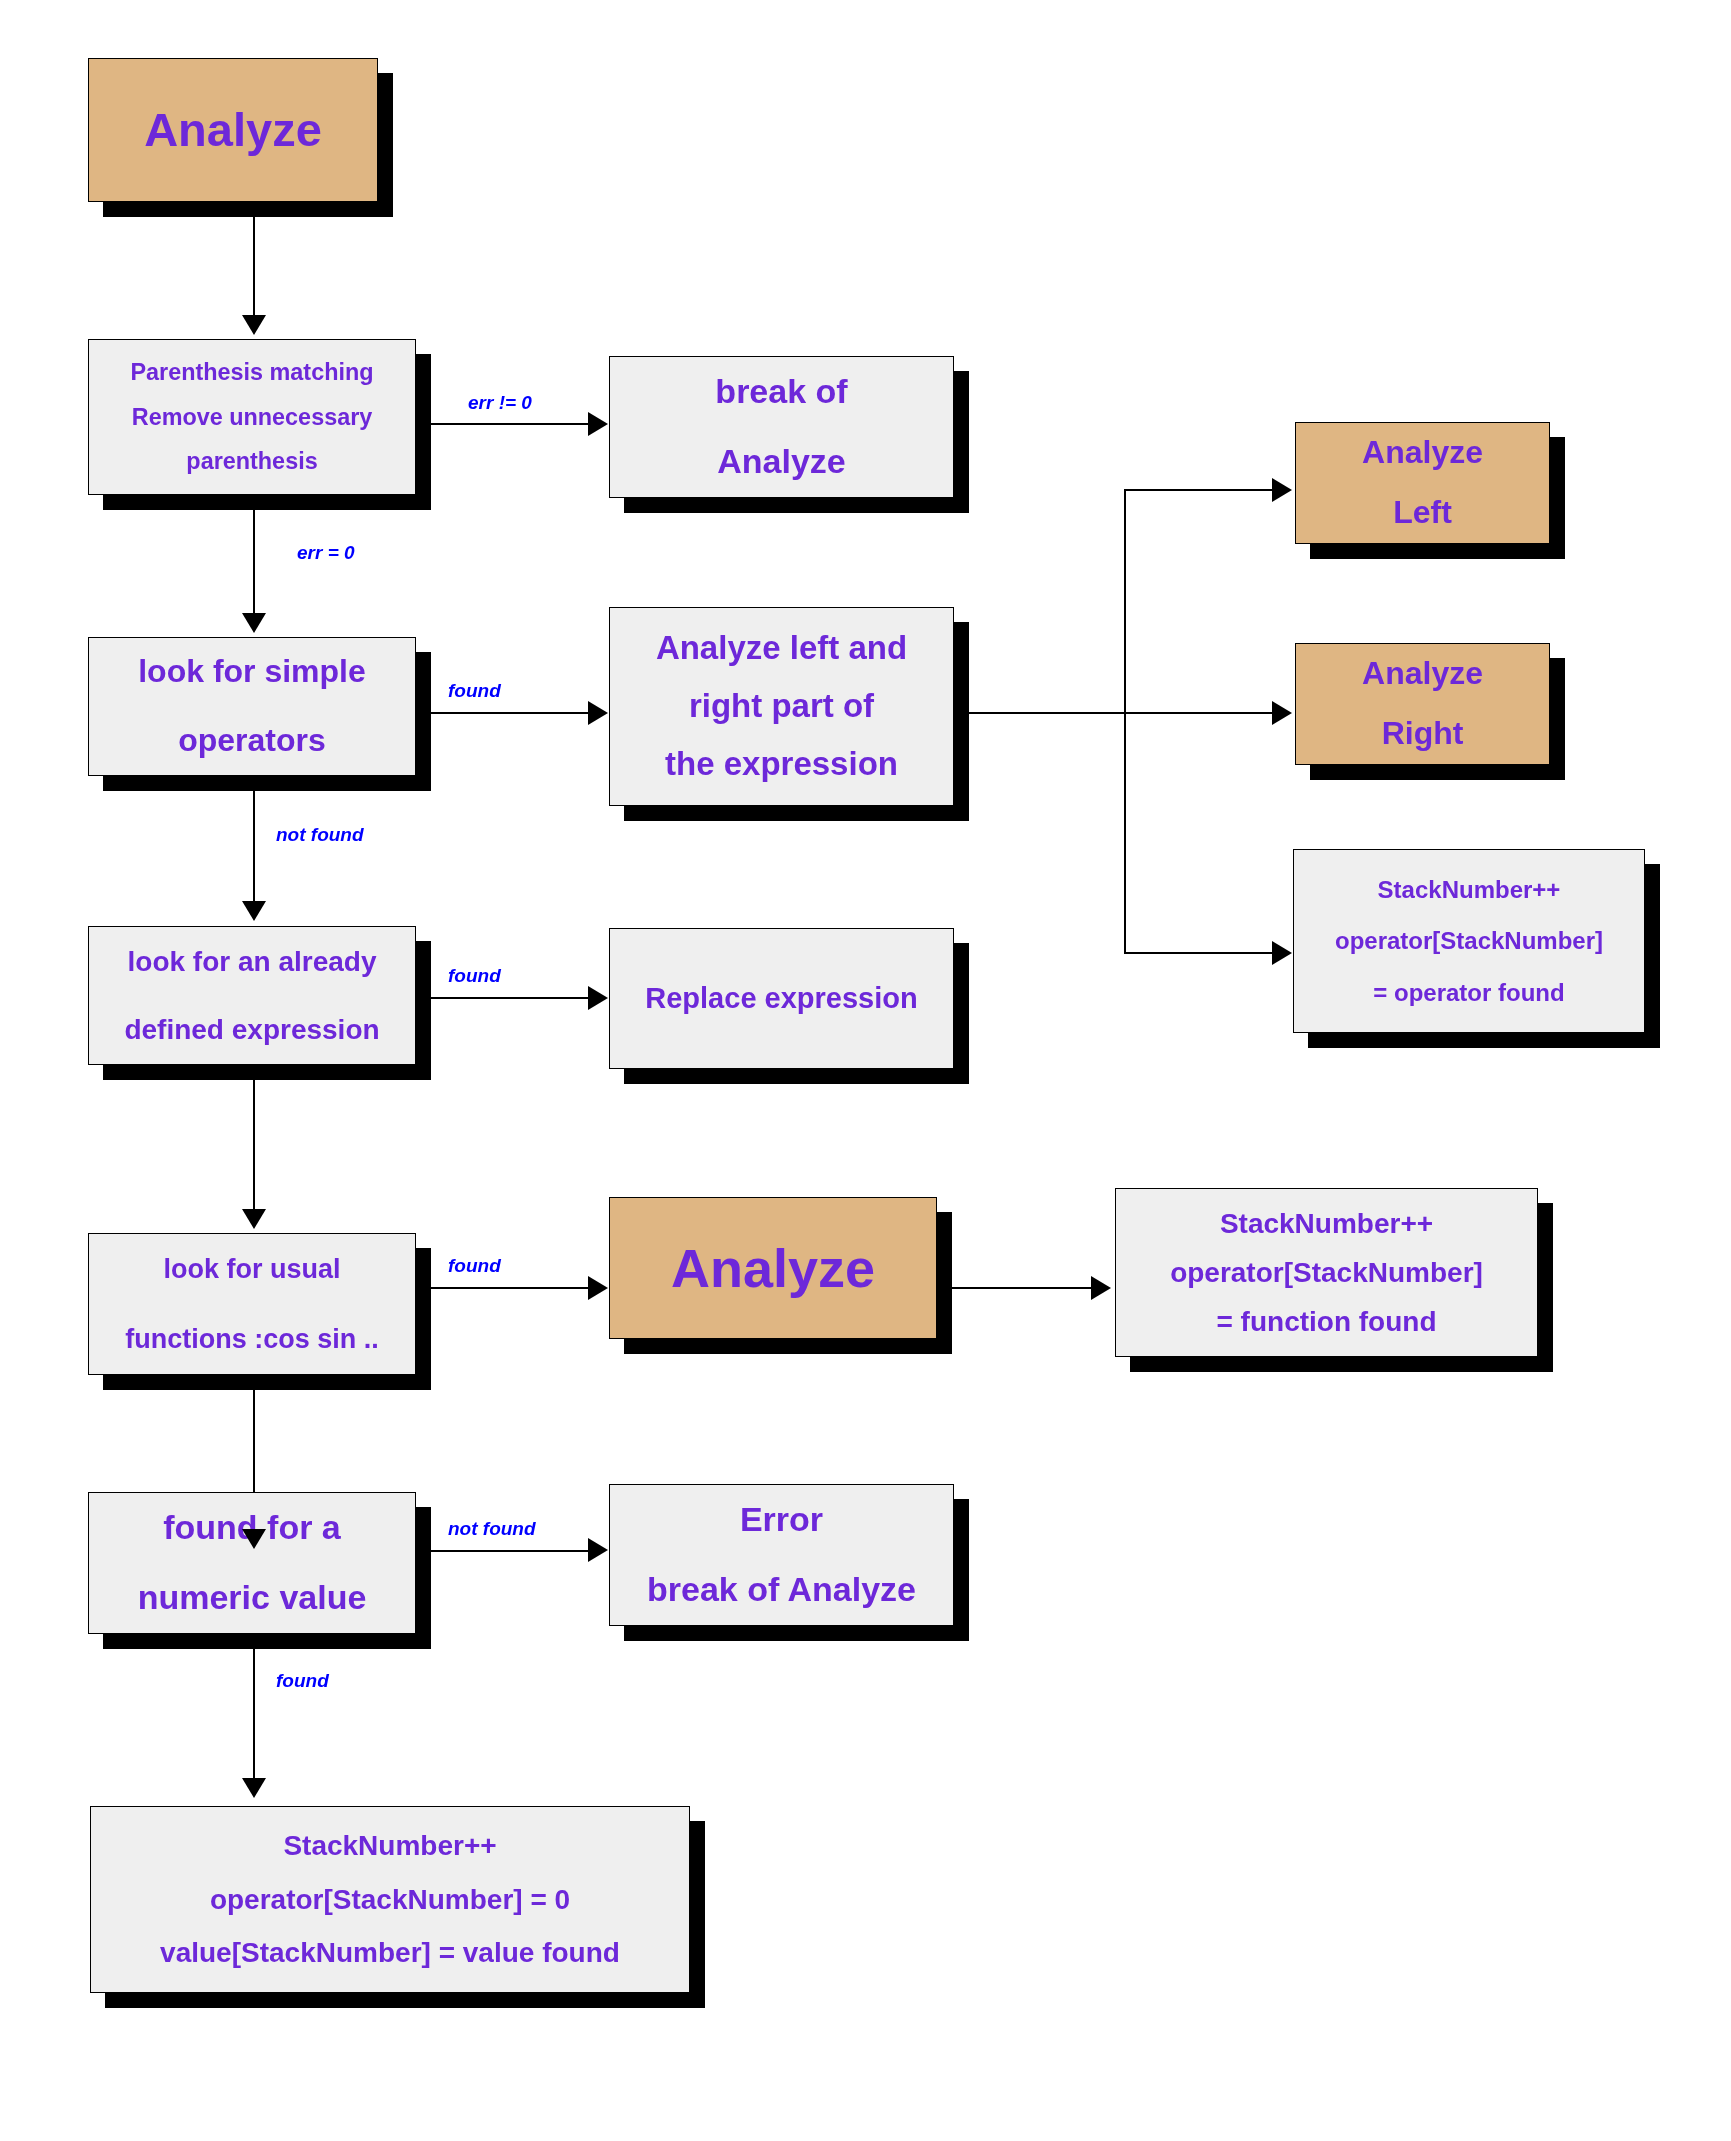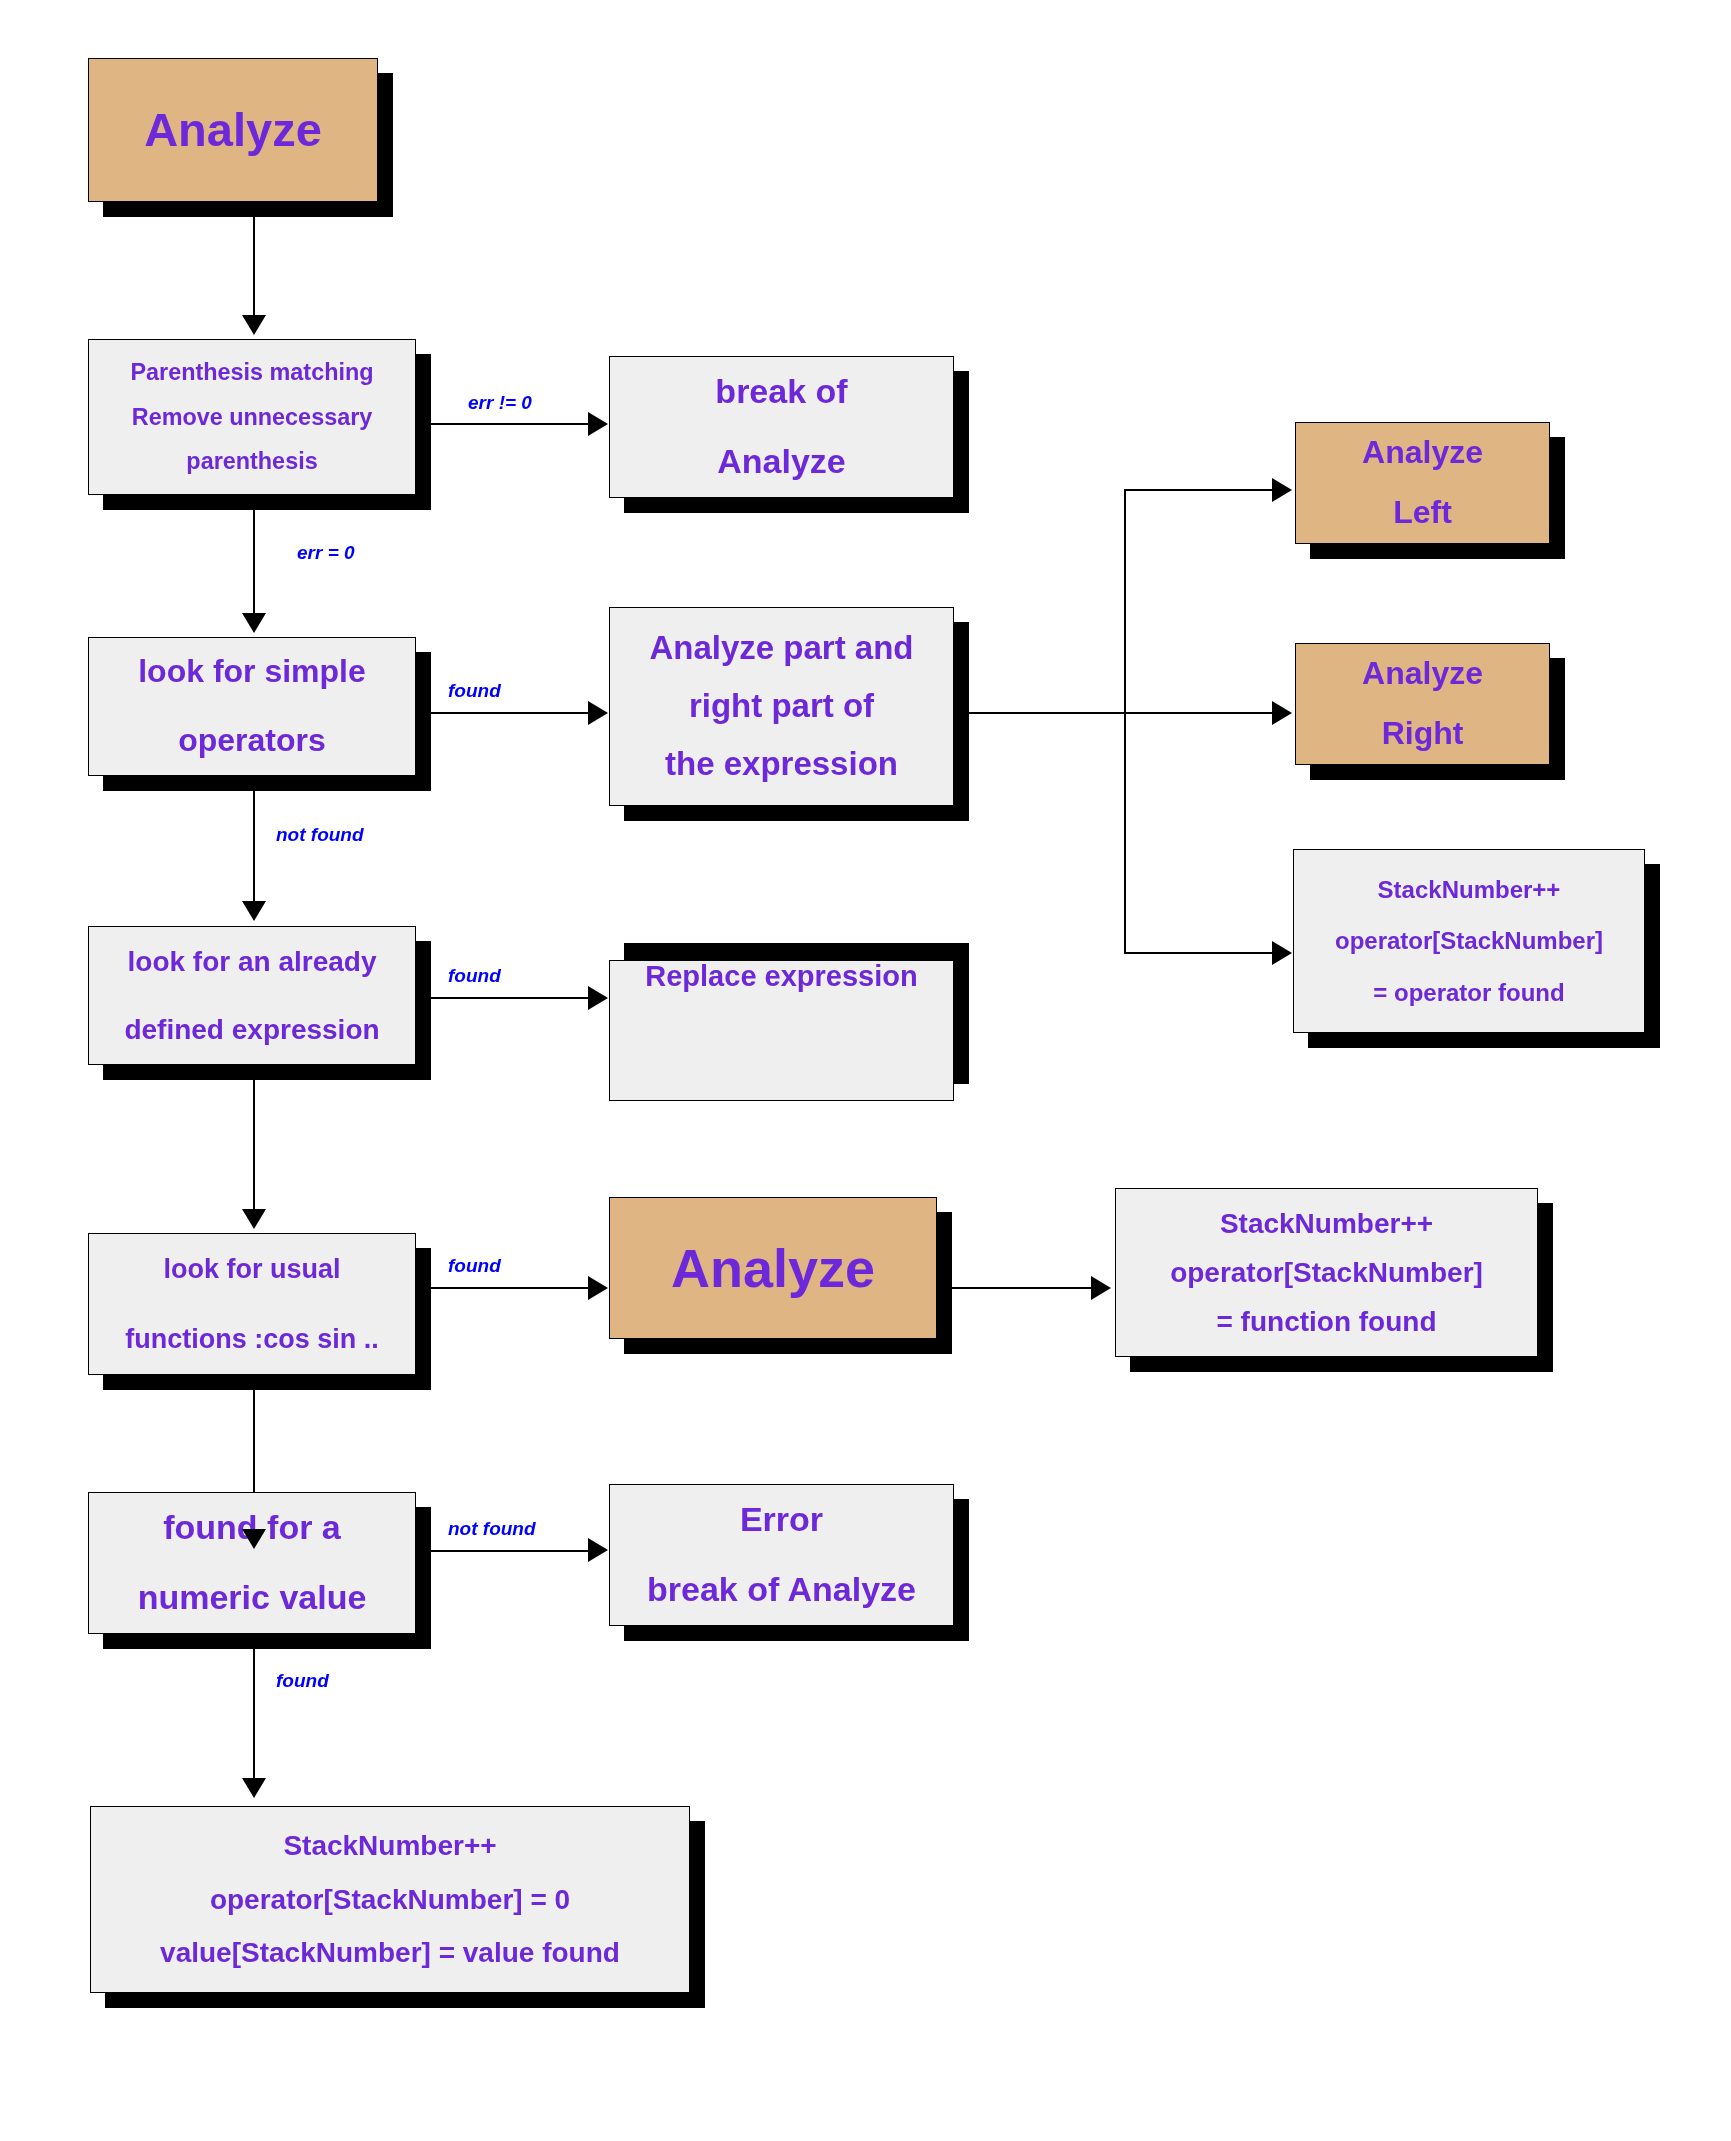--- a/index.html
+++ b/index.html
@@ -122,21 +122,21 @@
     <span class="line">look for simple</span>
     <span class="line">operators</span>
   </div>
 
   <div class="hline" style="left:431px; top:712px; width:169px;"></div>
   <div class="arrow-right" style="left:588px; top:701px;"></div>
   <div class="edge-label" style="left:448px; top:680px;">found</div>
 
   <div class="shadow" style="left:624px; top:622px; width:345px; height:199px;"></div>
   <div class="node grey" style="left:609px; top:607px; width:345px; height:199px; font-size:33px; justify-content:space-evenly;">
-    <span class="line">Analyze part and</span>
+    <span class="line">Analyze left and</span>
     <span class="line">right part of</span>
     <span class="line">the expression</span>
   </div>
 
   <div class="hline" style="left:965px; top:712px; width:161px;"></div>
   <div class="vline" style="left:1124px; top:489px; height:465px;"></div>
 
   <div class="hline" style="left:1124px; top:489px; width:159px;"></div>
   <div class="arrow-right" style="left:1272px; top:478px;"></div>
 
@@ -173,21 +173,21 @@
   <div class="node grey" style="left:88px; top:926px; width:328px; height:139px; font-size:28px;">
     <span class="line">look for an already</span>
     <span class="line">defined expression</span>
   </div>
 
   <div class="hline" style="left:431px; top:997px; width:169px;"></div>
   <div class="arrow-right" style="left:588px; top:986px;"></div>
   <div class="edge-label" style="left:448px; top:965px;">found</div>
 
   <div class="shadow" style="left:624px; top:943px; width:345px; height:141px;"></div>
-  <div class="node grey" style="left:609px; top:960px; width:345px; height:141px; font-size:29px; justify-content:flex-start;">
+  <div class="node grey" style="left:609px; top:928px; width:345px; height:141px; font-size:29px; justify-content:center;">
     <span class="line">Replace expression</span>
   </div>
 
   <div class="vline" style="left:253px; top:1064px; height:150px;"></div>
   <div class="arrow-down" style="left:242px; top:1209px;"></div>
 
   <div class="shadow" style="left:103px; top:1248px; width:328px; height:142px;"></div>
   <div class="node grey" style="left:88px; top:1233px; width:328px; height:142px; font-size:27px;">
     <span class="line">look for usual</span>
     <span class="line">functions :cos sin ..</span>

